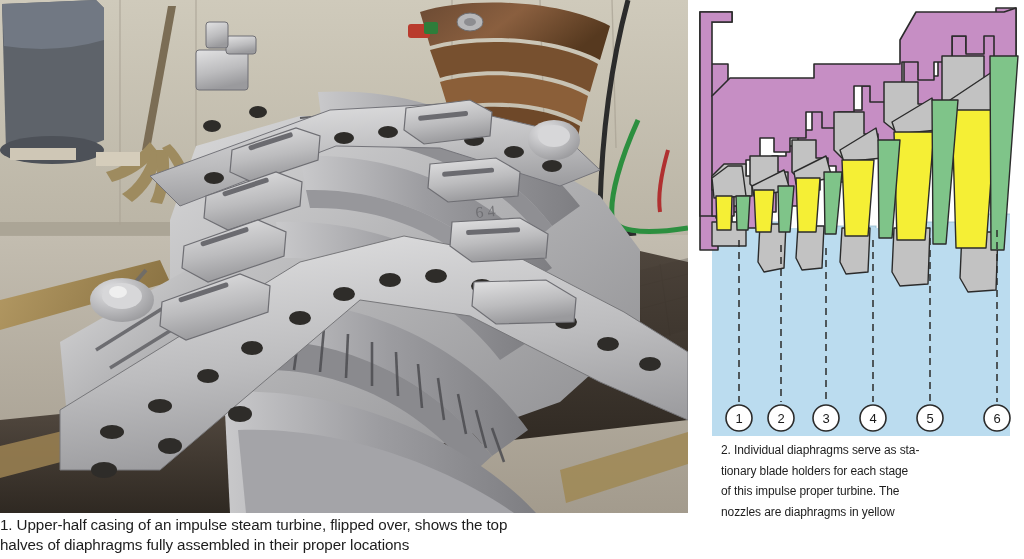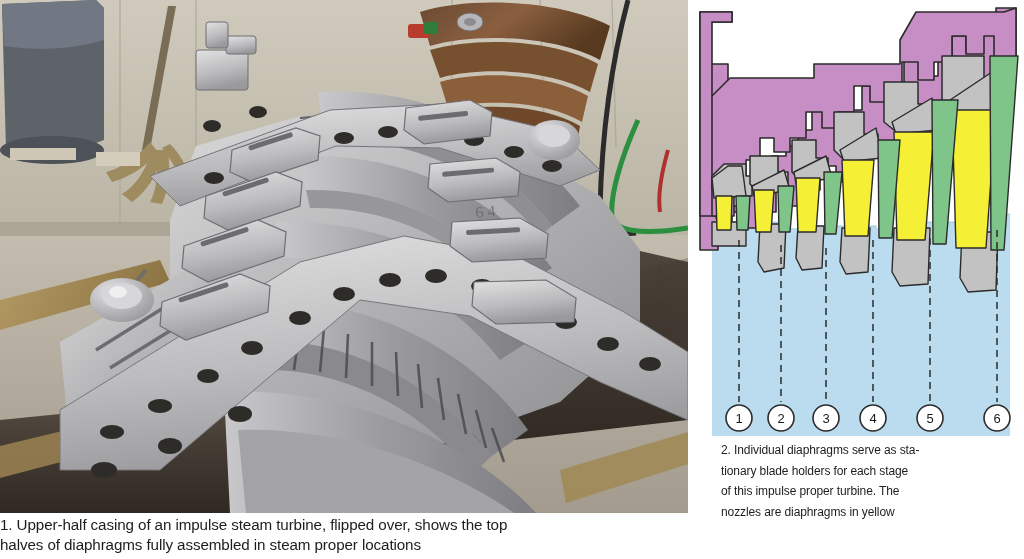--- a/index.html
+++ b/index.html
@@ -264,21 +264,21 @@
       <rect x="424" y="22" width="14" height="12" rx="2" fill="#2e7d3a"></rect>
       <ellipse cx="470" cy="22" rx="13" ry="9" fill="#b7b7b9" stroke="#6f6f73"></ellipse>
       <ellipse cx="470" cy="22" rx="6" ry="4" fill="#8d8d91"></ellipse>
 
       <rect x="0" y="0" width="688" height="513" fill="none"></rect>
     </svg>
   </div>
 
   <div class="photo-caption">
     <span>1. Upper-half casing of an impulse steam turbine, flipped over, shows the top</span>
-    <span>halves of diaphragms fully assembled in steam proper locations</span>
+    <span>halves of diaphragms fully assembled in their proper locations</span>
   </div>
 
   <div class="diagram-wrap">
     <svg class="diagram-svg" viewBox="0 0 330 436" preserveAspectRatio="none">
 
       <g>
         <path d="M18 436 L18 228 L22 222 L88 222 L92 228 L92 240 L118 240 L118 226
                  L182 226 L182 240 L206 240 L206 222 L268 222 L268 244 L292 244
                  L292 214 L316 214 L316 436 Z" fill="#bbdcef" stroke="none"></path>
         <path d="M18 228 L22 222 L88 222 L92 228 L118 240 L118 226 L182 226 L182 240

